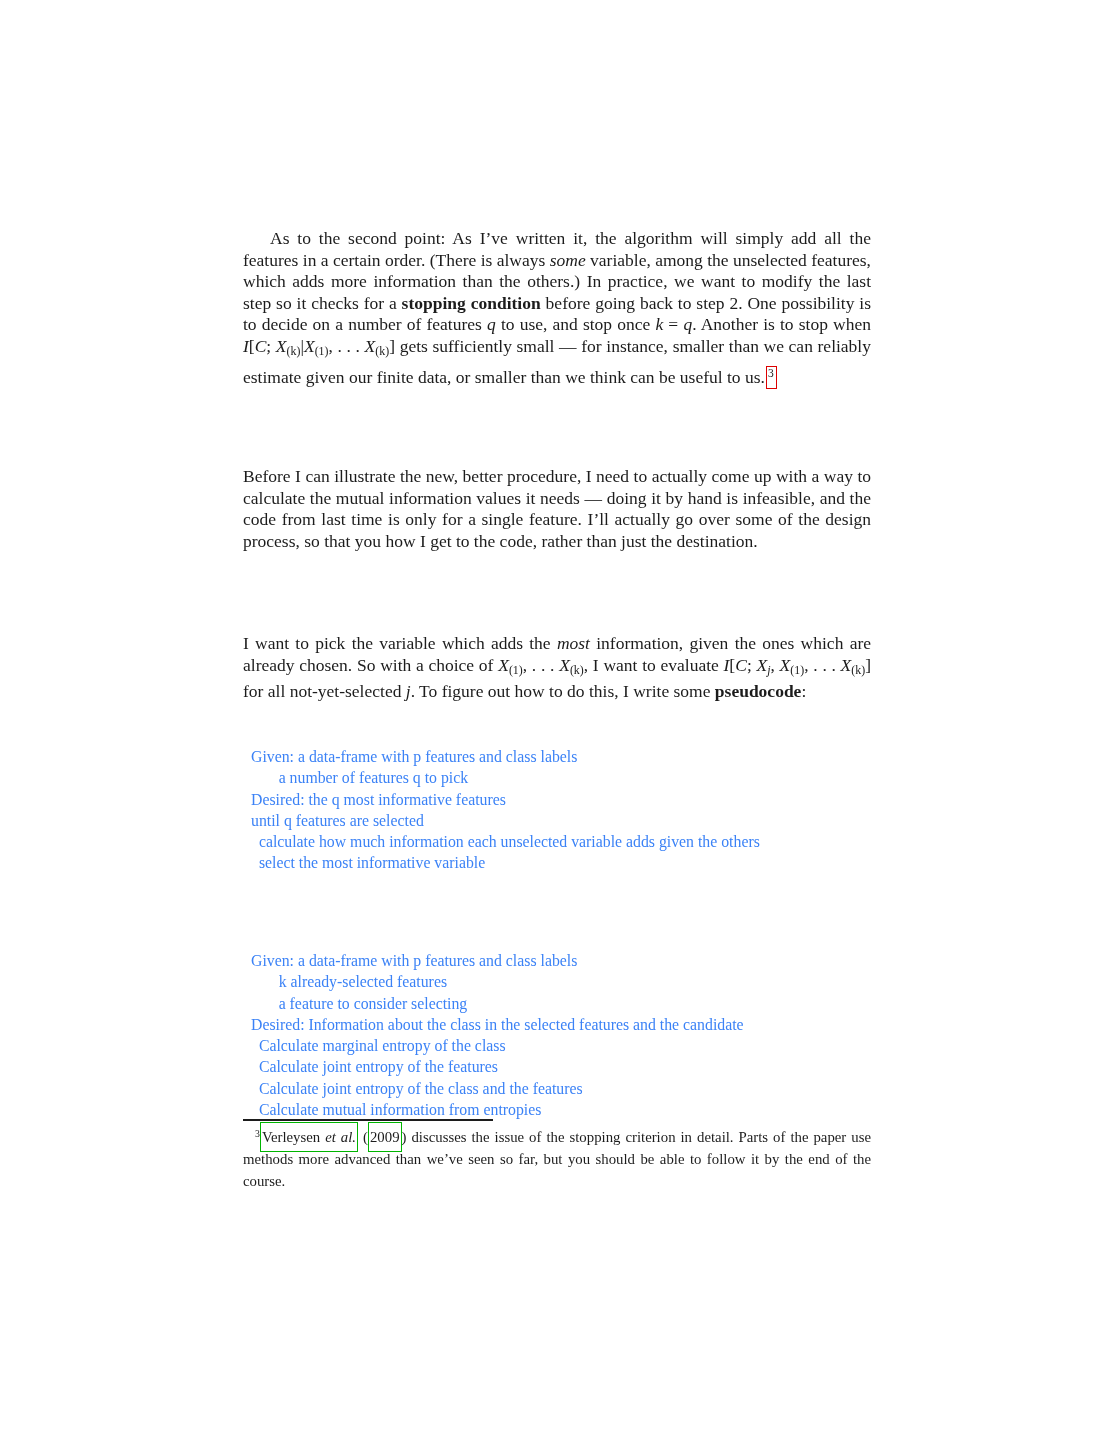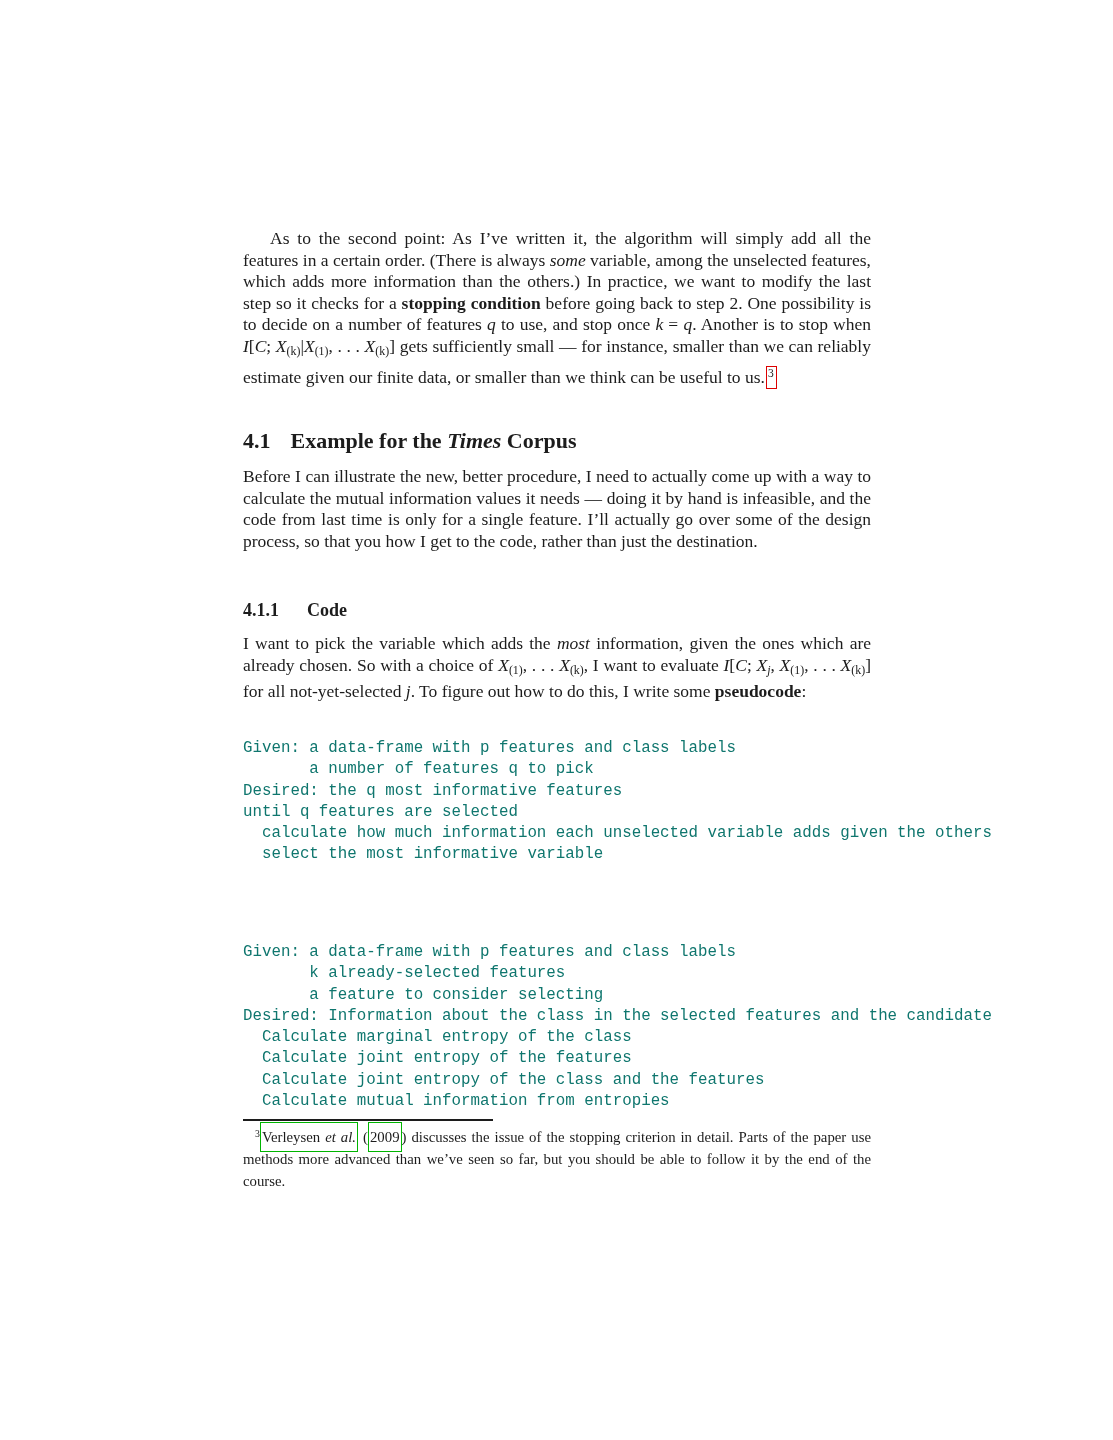--- a/index.html
+++ b/index.html
@@ -30,27 +30,27 @@
   h2 .sec-num { margin-right: 20px; }
   h3.subsec-heading {
     margin: 0;
     font-size: 18px;
     font-weight: bold;
     line-height: 22px;
     text-align: left;
   }
   h3 .sec-num { margin-right: 28px; }
   pre.code {
-    margin: 0;
-    font-family: Liberation Mono, monospace;
+    margin: 8px;
+    font-family: Liberation Serif, serif;
     font-size: 15.8px;
     line-height: 21.3px;
     white-space: pre;
     width: max-content;
-    color: #0f766e;
+    color: #3b82f6;
   }
   .footnote-rule {
     height: 1.6px;
     width: 250px;
     background: #1c1c1c;
   }
   .footnote {
     font-size: 14.8px;
     line-height: 21.8px;
     text-align: justify;
@@ -76,29 +76,23 @@
     padding: 6px 1px;
   }
 </style>
 </head>
 <body>
 
 <div class="page">
 
   <p class="block body-par indent" style="top:228px;"><span>As to the second point: As I’ve written it, the algorithm will simply add all the features in a certain order. (There is always </span><span class="seg-i">some</span><span> variable, among the unselected features, which adds more information than the others.) In practice, we want to modify the last step so it checks for a </span><span class="seg-b">stopping condition</span><span> before going back to step 2. One possibility is to decide on a number of features </span><span class="seg-i">q</span><span> to use, and stop once </span><span class="seg-i">k</span><span> = </span><span class="seg-i">q</span><span>. Another is to stop when </span><span class="seg-i">I</span><span>[</span><span class="seg-i">C</span><span>; </span><span class="seg-i">X</span><span class="seg-sub">(k)</span><span>|</span><span class="seg-i">X</span><span class="seg-sub">(1)</span><span>, . . . </span><span class="seg-i">X</span><span class="seg-sub">(k)</span><span>] gets sufficiently small — for instance, smaller than we can reliably estimate given our finite data, or smaller than we think can be useful to us.</span><span class="seg-sup seg-rbox">3</span></p>
 
-  <h2 class="block sec-heading" style="top:428px;">
-    <span class="sec-num">4.1</span><span><span>Example for the </span><span class="seg-bi">Times</span><span> Corpus</span></span>
-  </h2>
 
   <p class="block body-par" style="top:466px;"><span>Before I can illustrate the new, better procedure, I need to actually come up with a way to calculate the mutual information values it needs — doing it by hand is infeasible, and the code from last time is only for a single feature. I’ll actually go over some of the design process, so that you how I get to the code, rather than just the destination.</span></p>
 
-  <h3 class="block subsec-heading" style="top:599px;">
-    <span class="sec-num">4.1.1</span><span>Code</span>
-  </h3>
 
   <p class="block body-par" style="top:633px;"><span>I want to pick the variable which adds the </span><span class="seg-i">most</span><span> information, given the ones which are already chosen. So with a choice of </span><span class="seg-i">X</span><span class="seg-sub">(1)</span><span>, . . . </span><span class="seg-i">X</span><span class="seg-sub">(k)</span><span>, I want to evaluate </span><span class="seg-i">I</span><span>[</span><span class="seg-i">C</span><span>; </span><span class="seg-i">X</span><span class="seg-i seg-sub">j</span><span>, </span><span class="seg-i">X</span><span class="seg-sub">(1)</span><span>, . . . </span><span class="seg-i">X</span><span class="seg-sub">(k)</span><span>] for all not-yet-selected </span><span class="seg-i">j</span><span>. To figure out how to do this, I write some </span><span class="seg-b">pseudocode</span><span>:</span></p>
 
   <pre class="block code" style="top:738px;">Given: a data-frame with p features and class labels
        a number of features q to pick
 Desired: the q most informative features
 until q features are selected
   calculate how much information each unselected variable adds given the others
   select the most informative variable</pre>
 

